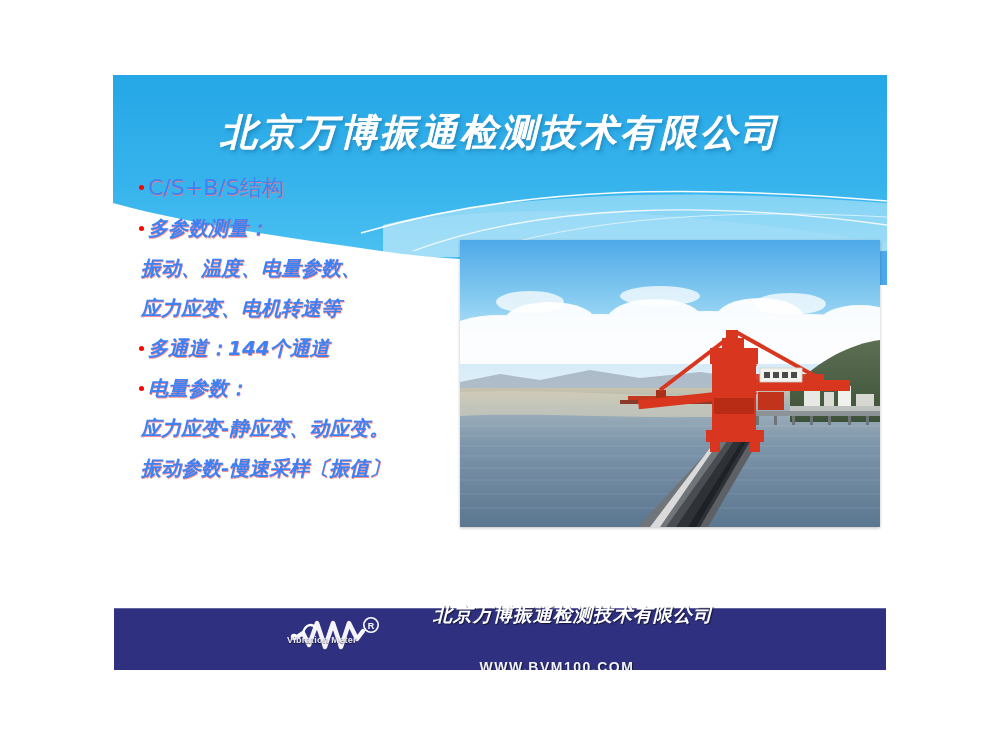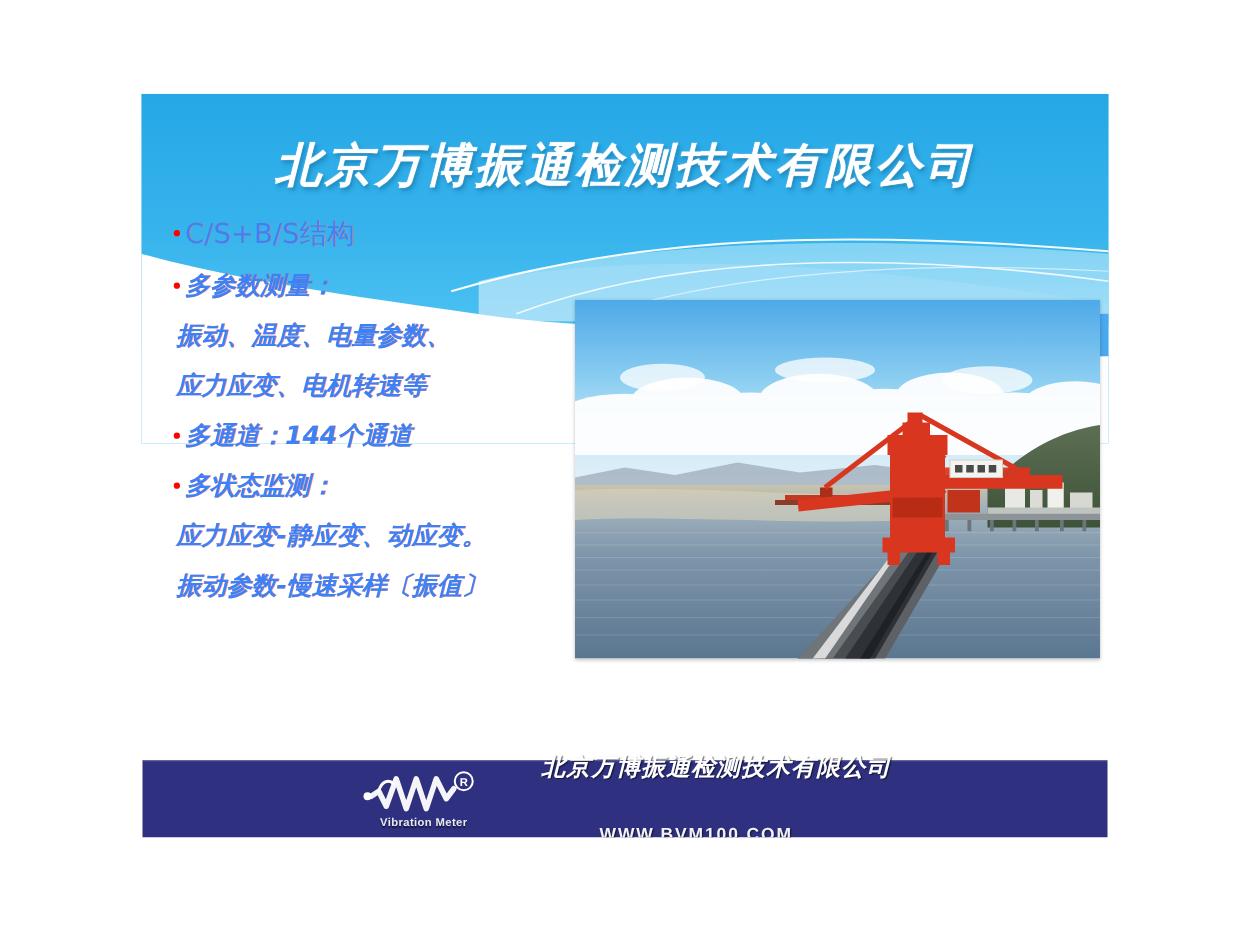--- a/index.html
+++ b/index.html
@@ -92,22 +92,22 @@
     position:absolute;left:1px;top:533px;
     width:772px;height:62px;
     background:#2f3180;
     box-shadow:inset 0 1px 0 rgba(255,255,255,.25);
     display:flex;align-items:center;justify-content:center;
   }
   #footer-inner{display:flex;align-items:center;gap:10px;}
   .logo-wrap{position:relative;width:104px;height:48px;}
   .logo-wrap svg{display:block;}
   .logo-caption{
-    position:absolute;left:0;bottom:0;width:104px;
-    text-align:center;
+    position:absolute;left:0;bottom:18px;width:104px;
+    text-align:left;
     font-size:9px;font-weight:bold;
     color:#e9e9f4;
     letter-spacing:.3px;
     text-shadow:0 1px 1px rgba(0,0,0,.6);
     font-family:"Liberation Sans","DejaVu Sans",sans-serif;
   }
   .footer-text{display:flex;flex-direction:column;align-items:center;line-height:1;}
   .f-cn{
     font-family:"DejaVu Sans","Liberation Sans",sans-serif;
     font-size:19px;font-weight:bold;font-style:italic;
@@ -164,21 +164,21 @@
     <div class="line lvl1 ascii"><span class="dot"></span><span>C/S+B/S结构</span></div>
 
     <div class="line lvl1"><span class="dot"></span><span>多参数测量：</span></div>
 
     <div class="line sub"><span>振动、温度、电量参数、</span></div>
 
     <div class="line sub"><span>应力应变、电机转速等</span></div>
 
     <div class="line lvl1"><span class="dot"></span><span>多通道：144个通道</span></div>
 
-    <div class="line lvl1"><span class="dot"></span><span>多状态监测：</span></div>
+    <div class="line lvl1"><span class="dot"></span><span>电量参数：</span></div>
 
     <div class="line sub"><span>应力应变-静应变、动应变。</span></div>
 
     <div class="line sub"><span>振动参数-慢速采样〔振值〕</span></div>
 
   </div>
 
   <div id="photo">
     <svg width="420" height="287" viewBox="0 0 420 287">
       <defs>

